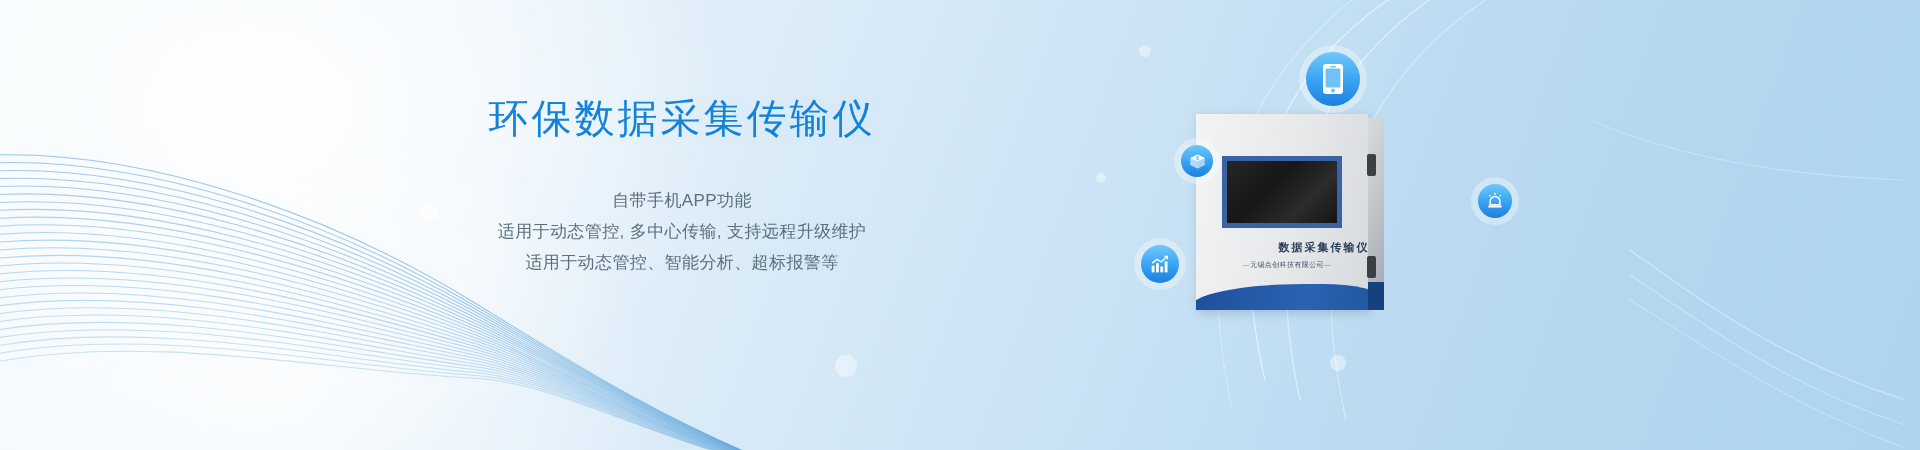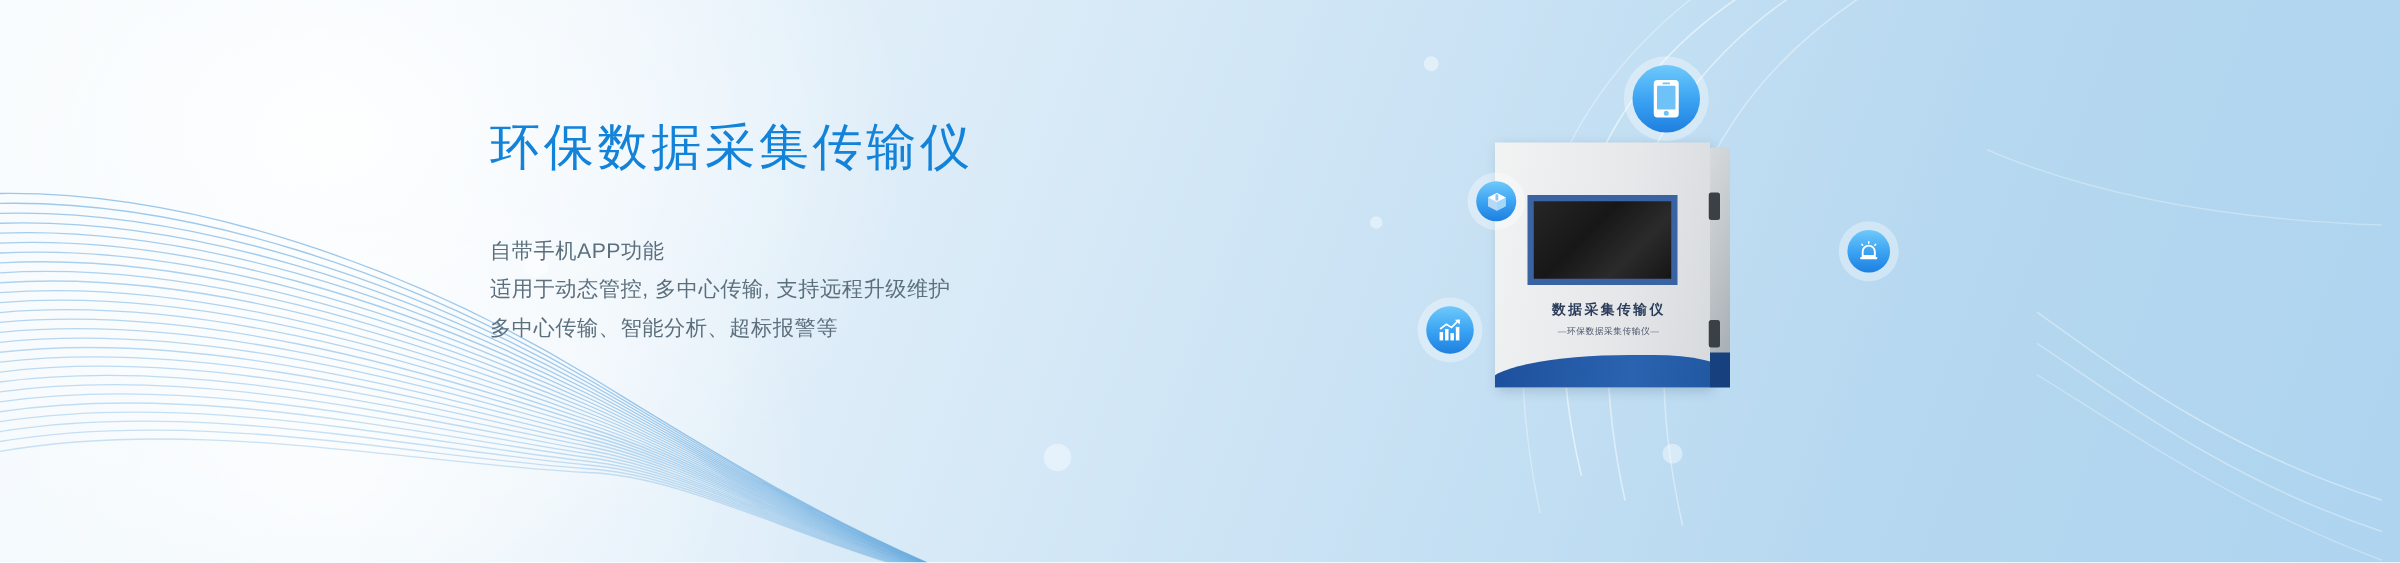--- a/index.html
+++ b/index.html
@@ -59,23 +59,24 @@
     right: 0;
     top: 0;
     width: 760px;
     height: 450px;
     pointer-events: none;
   }
 
   
   .text-block {
     position: absolute;
-    left: 392px;
+    left: 372px;
     top: 93px;
     width: 620px;
+    text-align: center;
   }
   .headline {
     font-size: 40px;
     line-height: 1.25;
     letter-spacing: 3px;
     color: #1283d8;
     font-weight: 400;
     margin: 0;
     white-space: nowrap;
   }
@@ -157,20 +158,21 @@
     position: absolute;
     left: 0;
     top: 126px;
     width: 182px;
     text-align: center;
     color: #2b3c5a;
     font-size: 11px;
     letter-spacing: 2px;
     font-weight: 700;
     font-family: "Liberation Serif", "DejaVu Serif", serif;
+    padding-left: 37px;
   }
   .device-sublabel {
     position: absolute;
     left: 0;
     top: 146px;
     width: 182px;
     text-align: center;
     color: #49556b;
     font-size: 7px;
     letter-spacing: 0.4px;
@@ -289,31 +291,31 @@
   <div class="dot dot-b"></div>
   <div class="dot dot-c"></div>
   <div class="dot dot-d"></div>
   <div class="dot dot-e"></div>
 
   <div class="text-block">
     <h1 class="headline">环保数据采集传输仪</h1>
     <ul class="sub-list">
       <li>自带手机APP功能</li>
       <li>适用于动态管控, 多中心传输, 支持远程升级维护</li>
-      <li>多中心传输、智能分析、超标报警等</li>
+      <li>适用于动态管控、智能分析、超标报警等</li>
     </ul>
   </div>
 
   <div class="device-stage">
     <div class="device-body">
       <div class="screen-frame">
         <div class="screen-glass"></div>
       </div>
       <div class="device-label">数据采集传输仪</div>
-      <div class="device-sublabel">—环保数据采集传输仪—</div>
+      <div class="device-sublabel">—无锡点创科技有限公司—</div>
     </div>
     <div class="device-side"></div>
     <div class="hinge top"></div>
     <div class="hinge bottom"></div>
     <div class="device-foot">
       <div class="wave-fill"></div>
     </div>
     <div class="device-foot-side"></div>
   </div>
 

